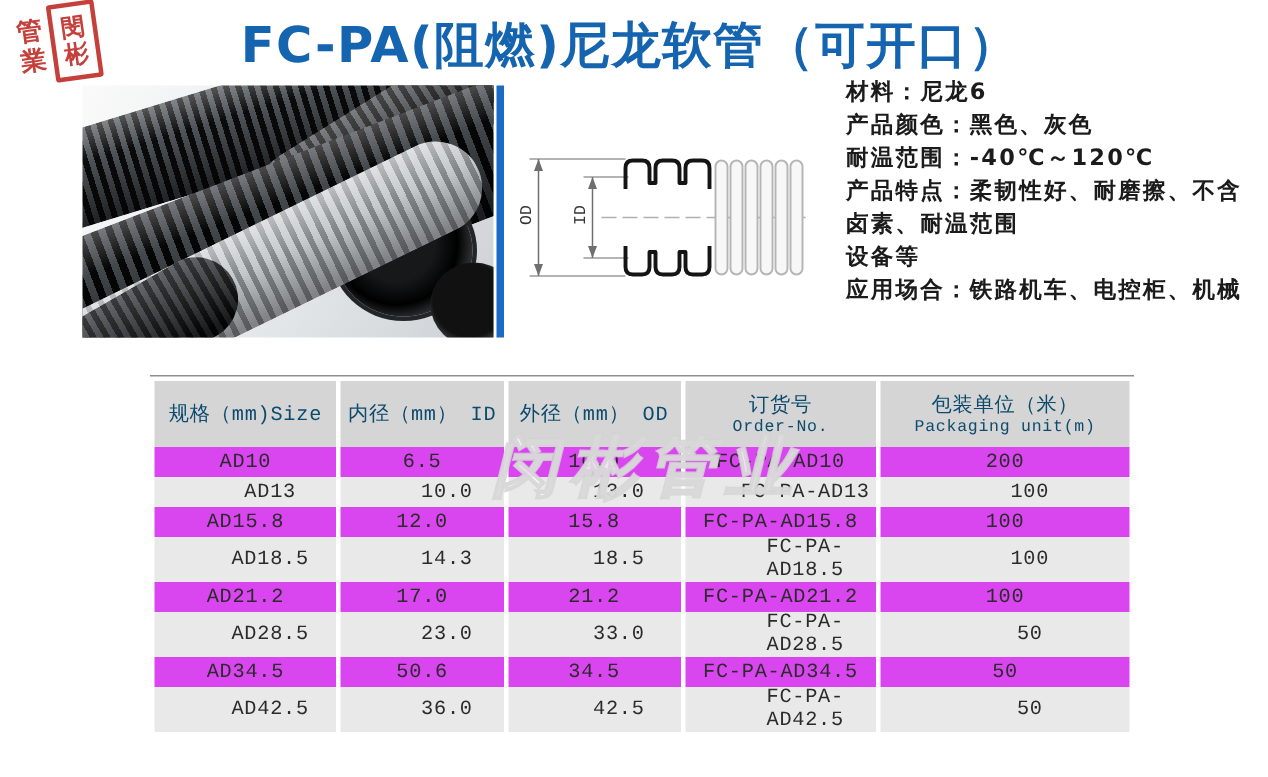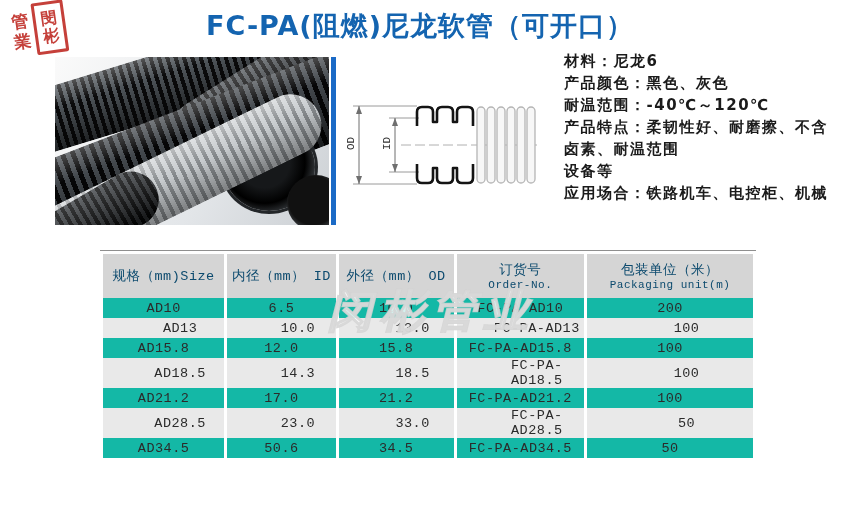--- a/index.html
+++ b/index.html
@@ -9,21 +9,21 @@
   
   .seal{position:absolute;left:10px;top:3px;width:56px;height:52px;transform:rotate(-8deg);
         display:flex;gap:2px;color:#c5403a;font-family:"DejaVu Serif","Liberation Serif",serif;font-weight:bold;}
   .seal-left{width:22px;display:flex;flex-direction:column;justify-content:center;gap:3px;
              font-size:17px;line-height:1;text-align:center;}
   .seal-right{width:26px;border:3px solid #c5403a;border-radius:2px;display:flex;flex-direction:column;
               justify-content:center;gap:2px;font-size:16px;line-height:1;text-align:center;background:#fff;}
 
   
   .title{position:absolute;left:140px;top:8px;width:560px;text-align:center;
-         font-size:27px;font-weight:bold;color:#1464b0;letter-spacing:1px;white-space:nowrap;}
+         font-size:33px;font-weight:bold;color:#1464b0;letter-spacing:1px;white-space:nowrap;}
 
   
   .photo{position:absolute;left:55px;top:57px;width:274px;height:168px;overflow:hidden;
          background:linear-gradient(120deg,#fafafa,#e3e6e9 60%,#ccd0d4);}
   .tube{position:absolute;border-radius:40px;}
   .tube-a{width:430px;height:64px;left:-60px;top:-18px;transform:rotate(-17deg);
       background:linear-gradient(180deg,rgba(255,255,255,.30),rgba(255,255,255,0) 35%,rgba(0,0,0,.55) 95%),
                  repeating-linear-gradient(90deg,#0b0b0c 0 4px,#4d5358 4px 8px);}
   .tube-b{width:420px;height:86px;left:-40px;top:38px;transform:rotate(-21deg);
       background:linear-gradient(180deg,rgba(255,255,255,.28),rgba(255,255,255,0) 30%,rgba(0,0,0,.6) 95%),
@@ -54,21 +54,21 @@
 
   
   .table-wrap{position:absolute;left:100px;top:250px;width:656px;}
   .table-topline{height:1px;background:#8f8f8f;margin-bottom:3px;}
   table{width:100%;border-collapse:separate;border-spacing:3px 0;
         font-family:"Liberation Mono","DejaVu Sans Mono",monospace;}
   th{background:#d5d5d5;font-weight:normal;font-size:13.5px;color:#0c4a6e;height:42px;padding:1px 0;
      letter-spacing:.5px;}
   th .h2{font-size:11px;}
   td{text-align:center;font-size:13.5px;color:#2b2b2b;height:20px;padding:0;letter-spacing:.5px;}
-  tr.even td{background:#14b8a6;}
+  tr.even td{background:#d946ef;}
   tr.odd td{background:#e9e9e9;padding-left:33px;}
 
   
   .watermark{position:absolute;left:328px;top:282px;z-index:5;pointer-events:none;
       font-family:"DejaVu Serif","Liberation Serif",serif;font-weight:bold;font-size:44px;
       letter-spacing:8px;color:rgba(255,255,255,.82);font-style:italic;-webkit-text-stroke:1.5px rgba(210,210,210,.85);}
 </style>
 </head>
 <body>
 
@@ -223,19 +223,26 @@
             <td>FC-PA-AD28.5</td>
             <td>50</td>
           </tr>
           <tr class="even">
             <td>AD34.5</td>
             <td>50.6</td>
             <td>34.5</td>
             <td>FC-PA-AD34.5</td>
             <td>50</td>
           </tr>
+          <tr class="odd">
+            <td>AD42.5</td>
+            <td>36.0</td>
+            <td>42.5</td>
+            <td>FC-PA-AD42.5</td>
+            <td>50</td>
+          </tr>
         </tbody>
     </table>
   </div>
 
   <div class="watermark">闵彬管业</div>
 
 </div>
 
 </body></html>

